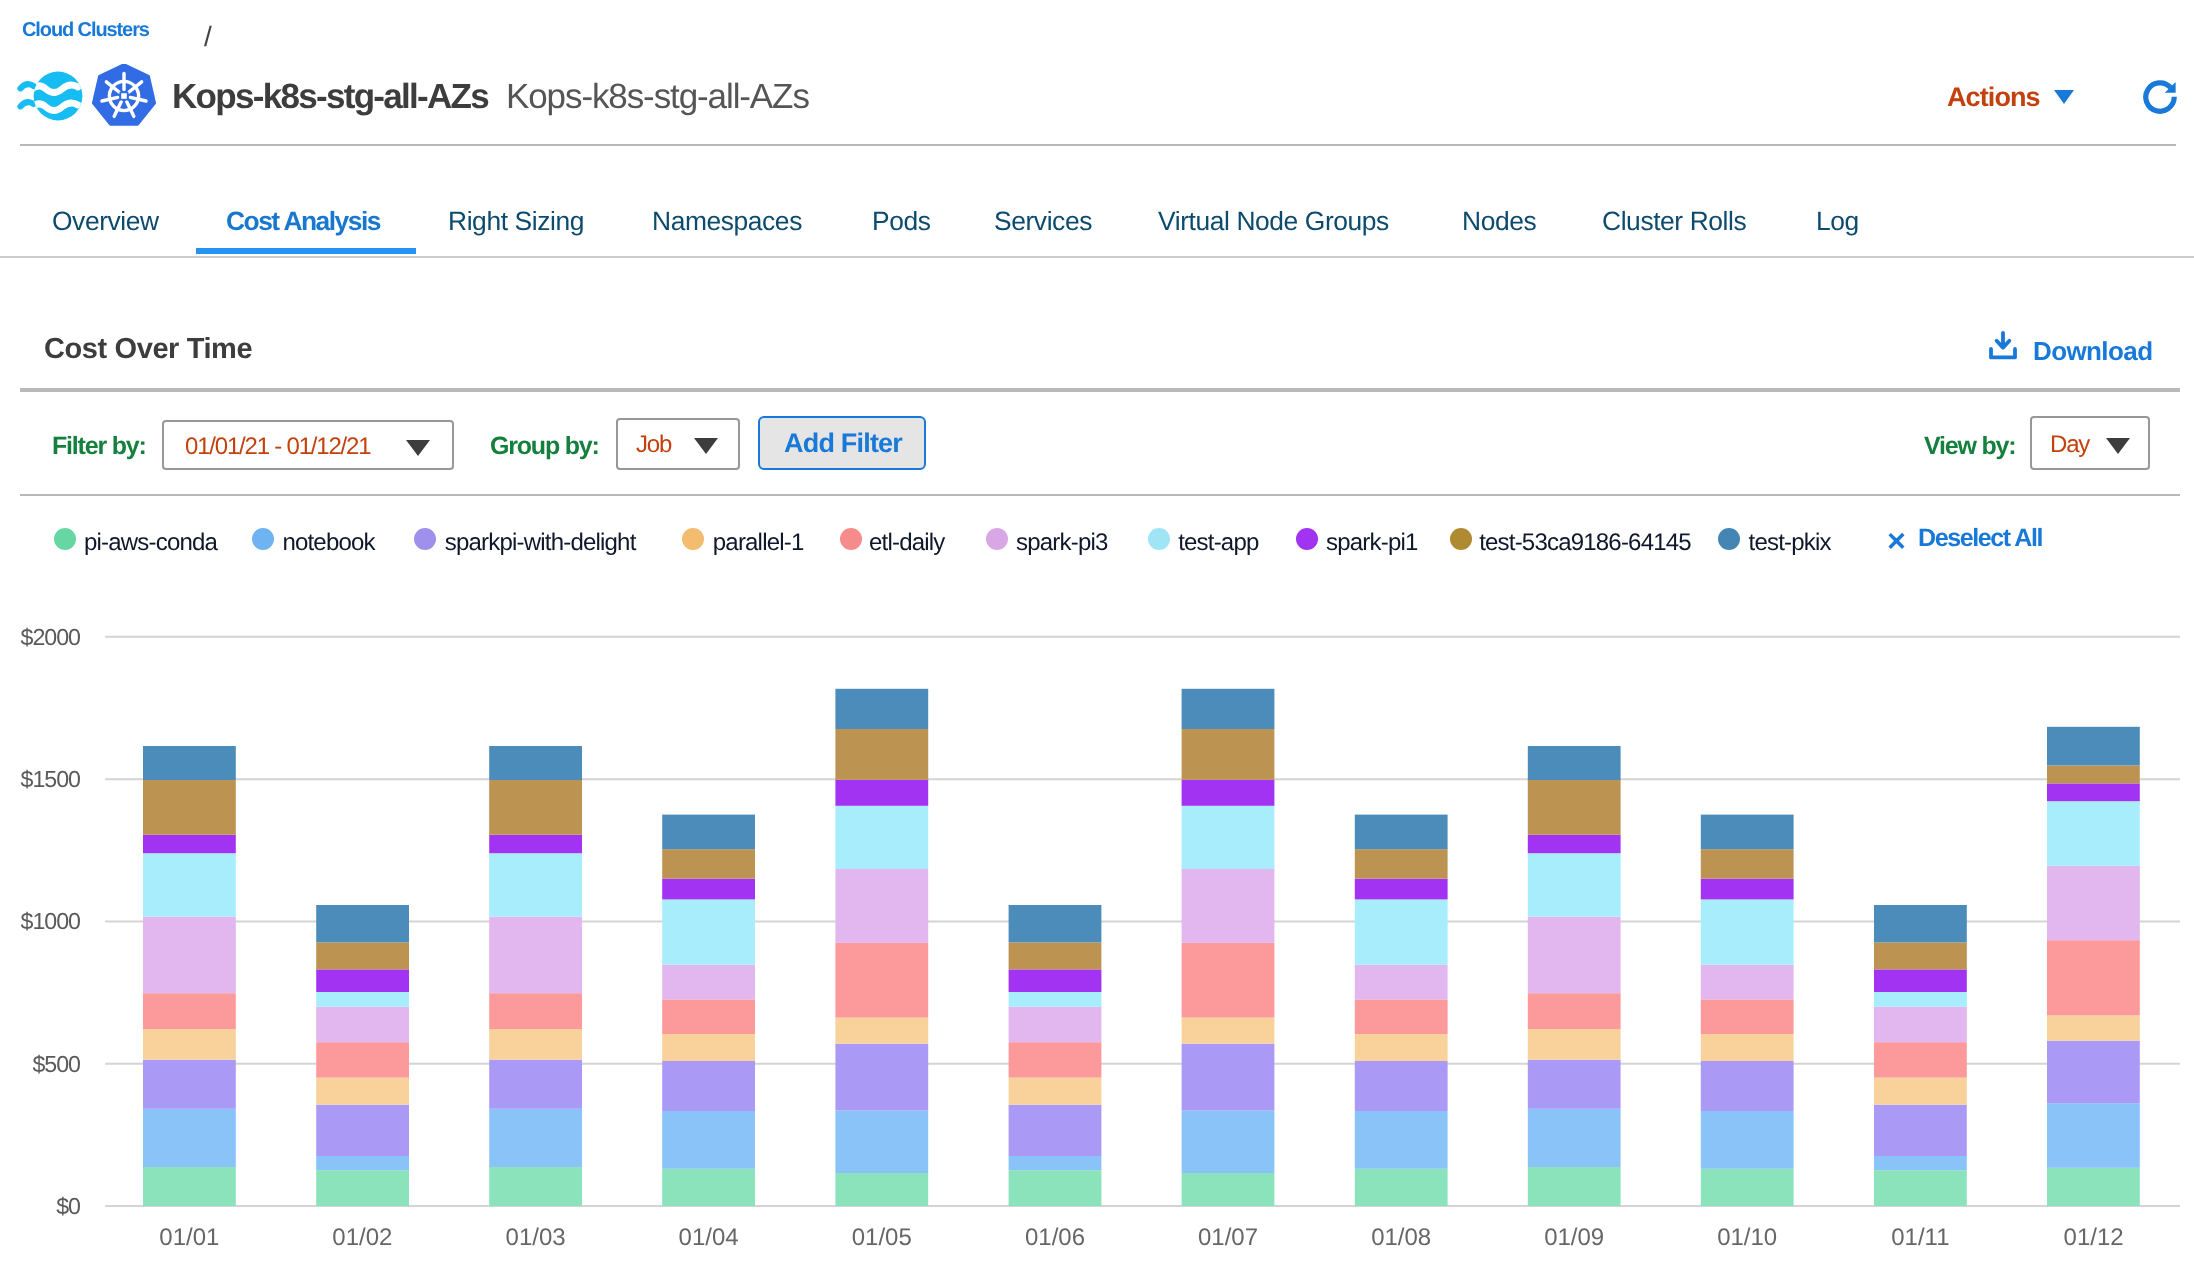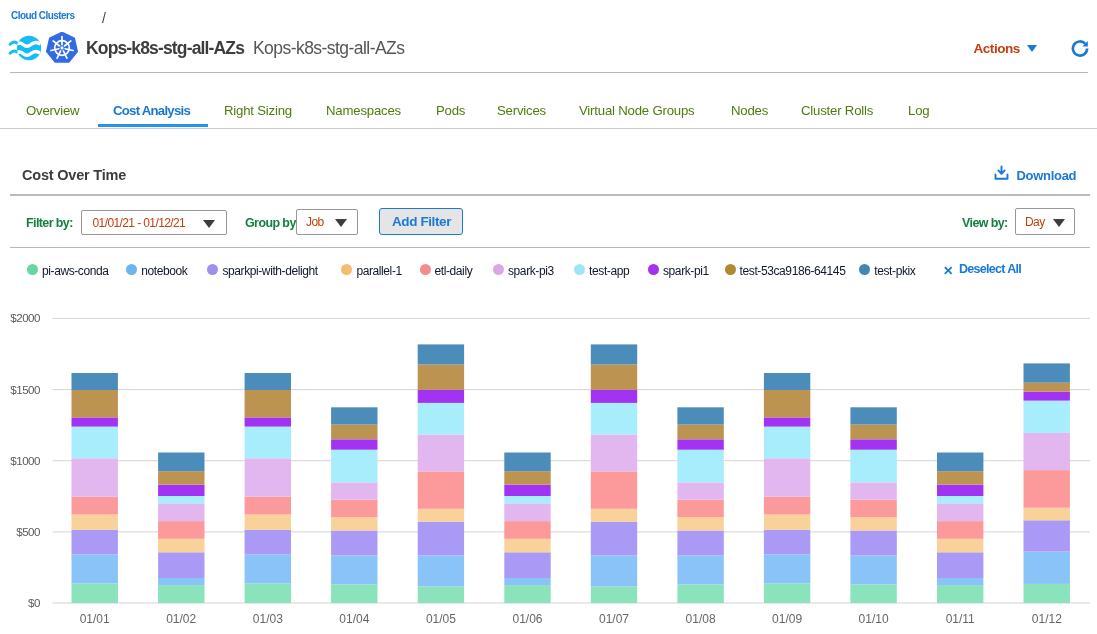--- a/index.html
+++ b/index.html
@@ -1,18 +1,18 @@
 <!DOCTYPE html>
 <html><head><meta charset="utf-8"><style>
 * { margin:0; padding:0; box-sizing:border-box; }
 html,body { width:1097px; height:634px; background:#fff;
   font-family:"Liberation Sans",sans-serif; overflow:hidden; }
 .abs { position:absolute; }
 .hline { position:absolute; height:1.5px; background:#b9b9b9; }
-.tab { position:absolute; top:103px; font-size:13.2px; letter-spacing:-0.2px; color:#4d7c0f; white-space:nowrap; }
+.tab { position:absolute; top:103px; font-size:13.2px; letter-spacing:-0.2px; color:#0c4a6e; white-space:nowrap; }
 .tab.active { color:#1878cf; font-weight:bold; letter-spacing:-0.75px; }
 .sel { position:absolute; border:1px solid #979797; border-radius:2px; background:#fff;
   font-size:12px; letter-spacing:-0.6px; color:#c2410c; }
 .caret { position:absolute; width:0; height:0; border-left:6.5px solid transparent;
   border-right:6.5px solid transparent; border-top:8px solid #3d3d3d; }
 .blab { position:absolute; font-size:12.5px; letter-spacing:-0.6px; font-weight:bold; color:#15803d; }
 .ldot { position:absolute; top:264px; width:11px; height:11px; border-radius:50%; }
 .llab { position:absolute; top:263.5px; font-size:12px; letter-spacing:-0.4px; color:#0f172a; white-space:nowrap; }
 </style></head>
 <body>
@@ -79,21 +79,21 @@
 </svg>
 <div class="abs" style="left:1016.5px;top:167.5px;font-size:13px;letter-spacing:-0.3px;font-weight:bold;color:#1879d8">Download</div>
 <div class="hline" style="left:10px;top:194px;width:1080px"></div>
 
 <div class="blab" style="left:26px;top:215.5px">Filter by:</div>
 <div class="sel" style="left:81px;top:209.5px;width:146px;height:25.5px">
   <span style="position:absolute;left:10.5px;top:5px">01/01/21 - 01/12/21</span>
   <span class="caret" style="right:11px;top:9px"></span>
 </div>
 <div class="blab" style="left:245px;top:215.5px">Group by:</div>
-<div class="sel" style="left:296px;top:208.5px;width:62px;height:26.5px">
+<div class="sel" style="left:308px;top:208.5px;width:62px;height:26.5px">
   <span style="position:absolute;left:9px;top:5.5px">Job</span>
   <span class="caret" style="right:10px;top:9.5px"></span>
 </div>
 <div class="abs" style="left:379px;top:208px;width:84px;height:27px;border:1px solid #1879d8;border-radius:3px;background:#e5e5e5">
   <span style="position:absolute;left:12px;top:5px;font-size:13.5px;letter-spacing:-0.4px;font-weight:bold;color:#1879d8">Add Filter</span>
 </div>
 <div class="blab" style="left:962px;top:215.5px">View by:</div>
 <div class="sel" style="left:1015px;top:208px;width:60px;height:26.5px">
   <span style="position:absolute;left:9px;top:5.5px">Day</span>
   <span class="caret" style="right:9px;top:9.5px"></span>

